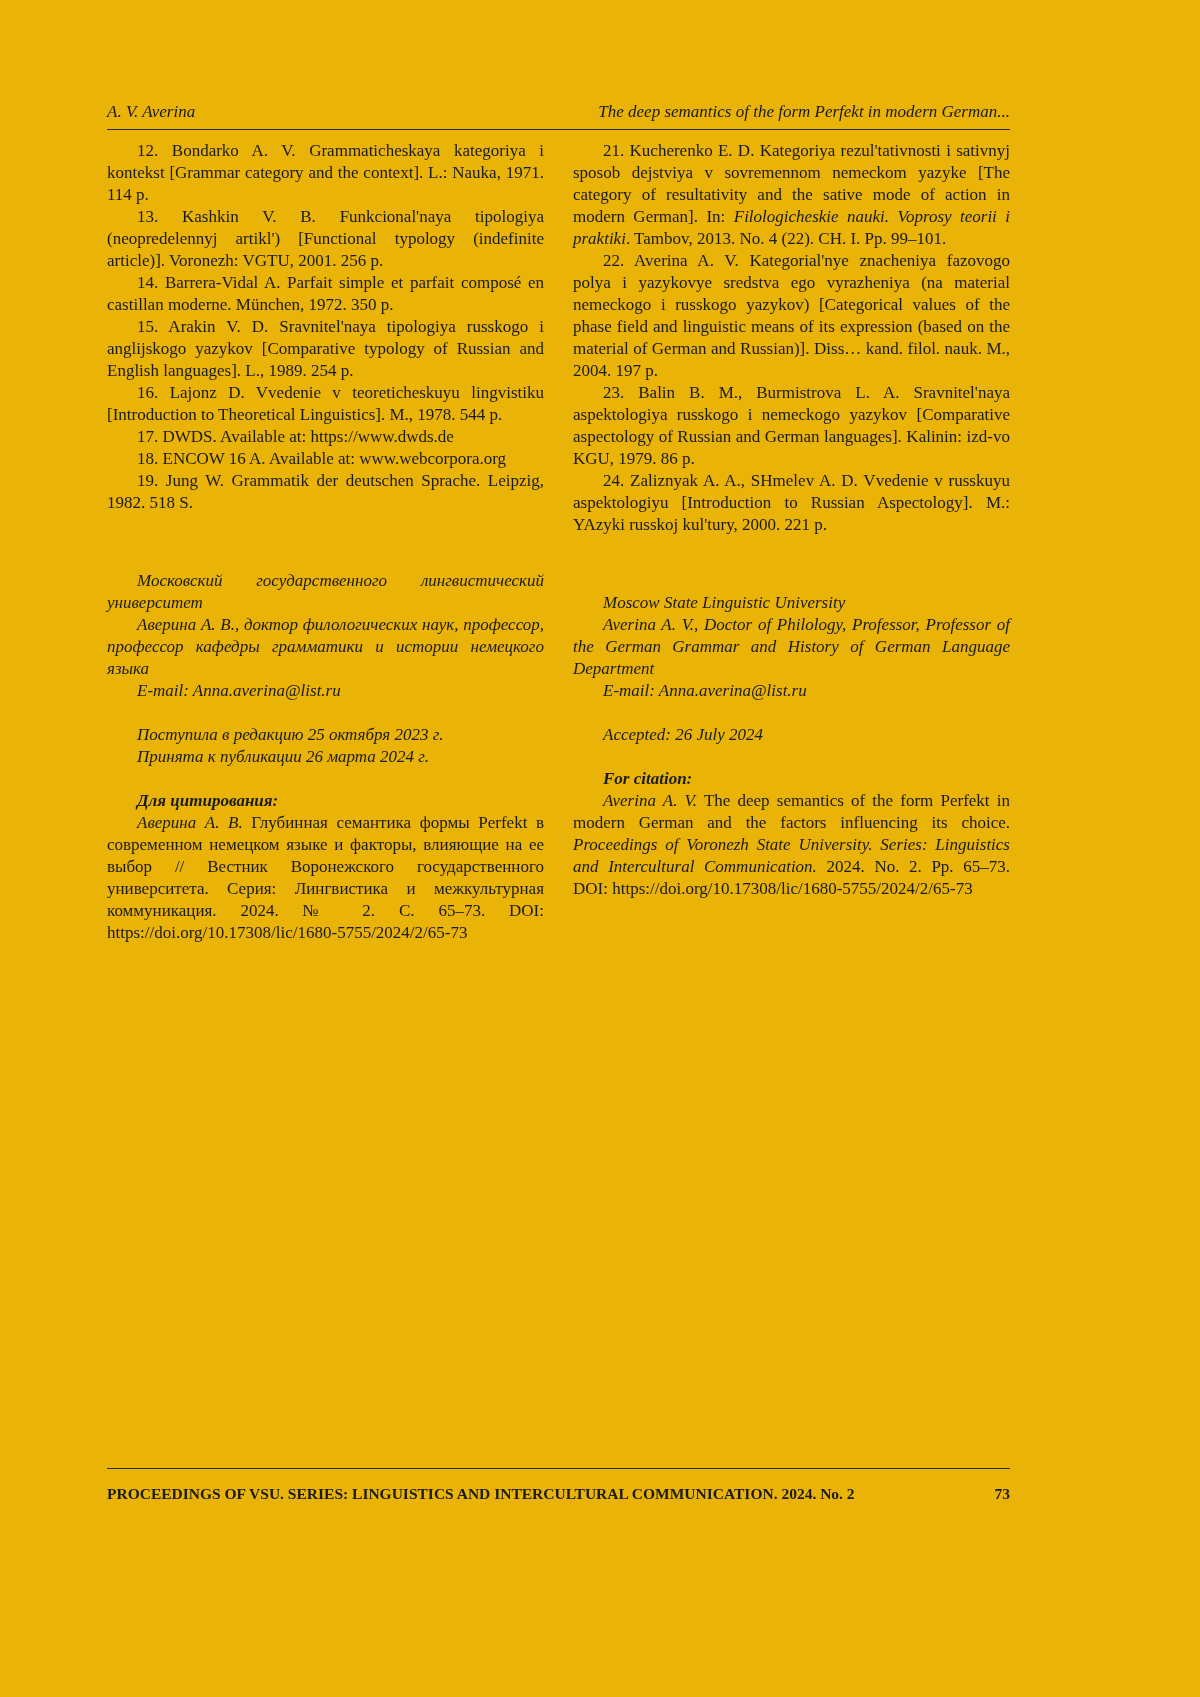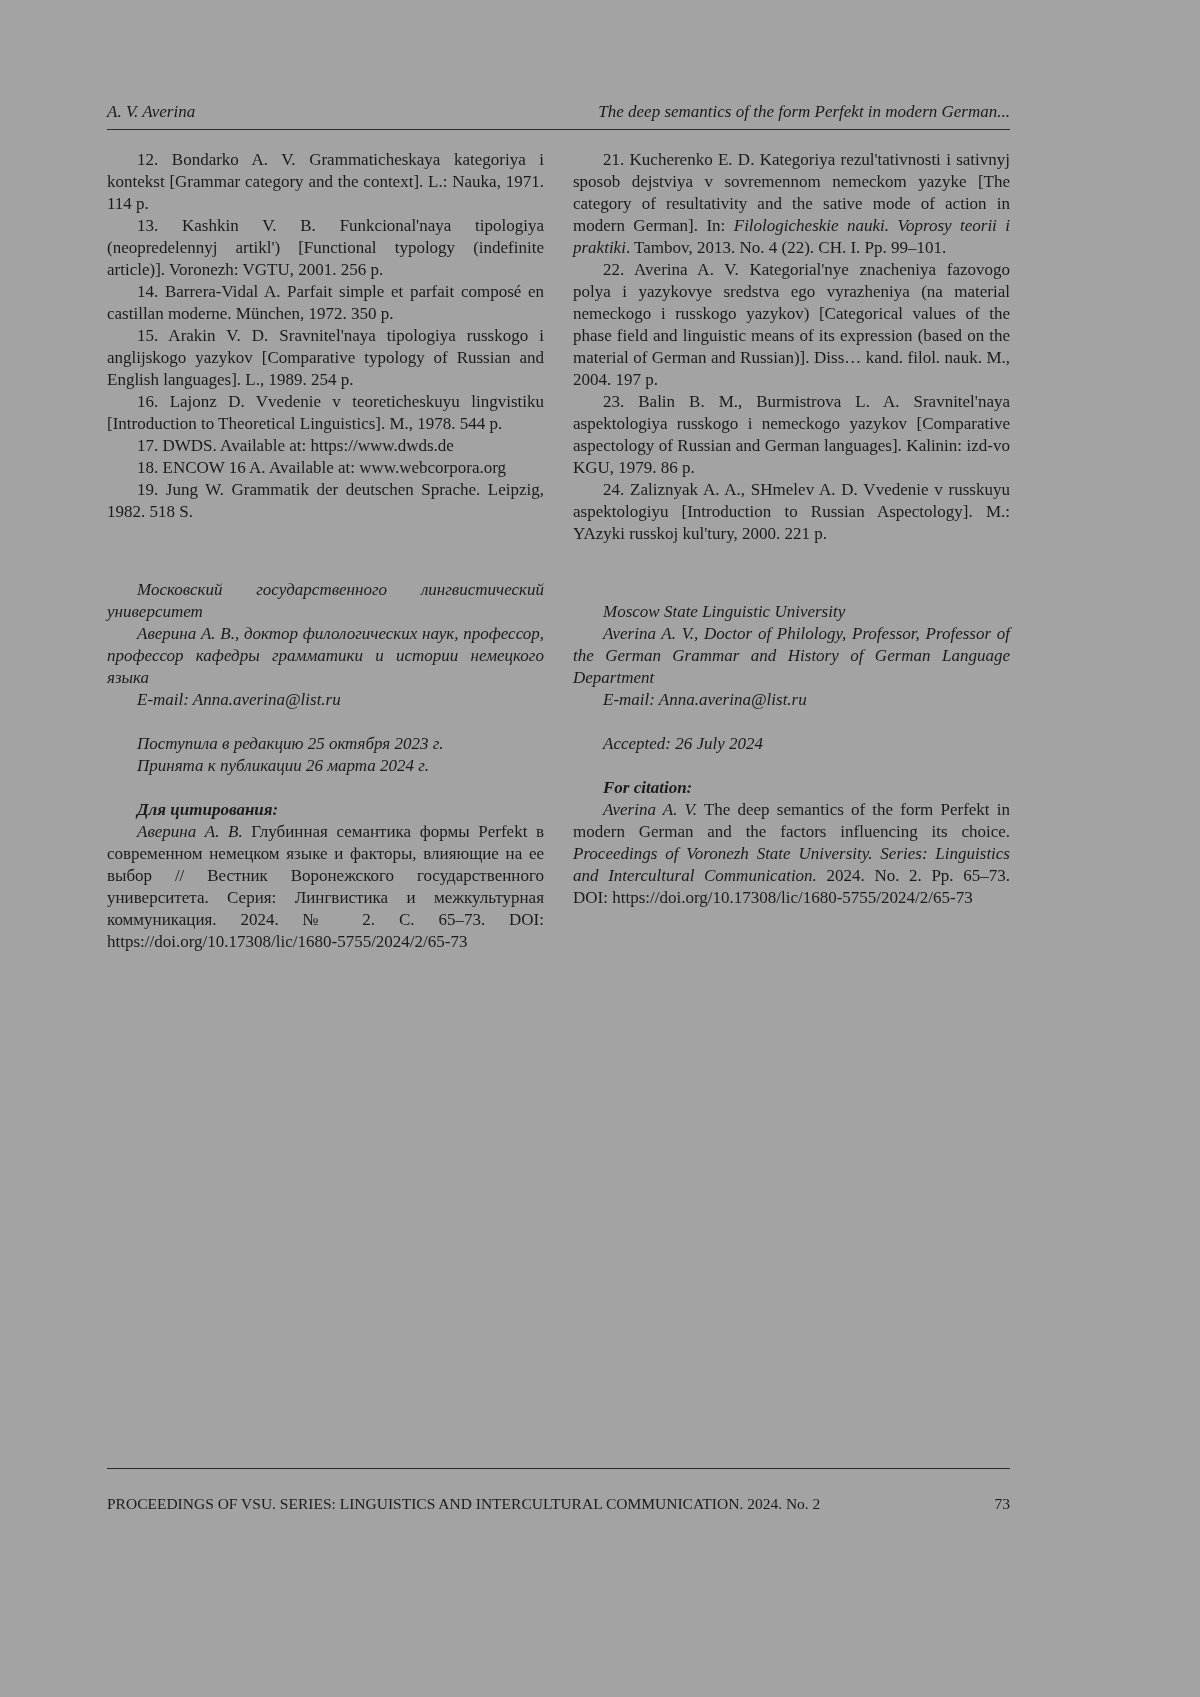--- a/index.html
+++ b/index.html
@@ -1,21 +1,21 @@
 <!DOCTYPE html>
 <html><head>
 <meta charset="utf-8">
 <title>Journal page</title>
 <style>
   html,body{margin:0;padding:0;background:#ffffff;}
   .page{
     position:relative;
     width:1200px;
     height:1697px;
-    background:#a3a3a3;
+    background:#eab308;
     color:#1b1b1b;
     font-family:"Liberation Serif","DejaVu Serif",serif;
     overflow:hidden;
   }
   .content{
     position:absolute;
     left:107px;
     top:102px;
     width:903px;
   }
@@ -25,21 +25,21 @@
     align-items:flex-end;
     font-style:italic;
     font-size:17px;
     line-height:20px;
     padding-bottom:7px;
     border-bottom:1.6px solid #2a2a2a;
   }
   .columns{
     display:flex;
     gap:29px;
-    margin-top:19px;
+    margin-top:10px;
   }
   .col{
     width:437px;
   }
   .para{
     margin:0;
     font-size:17px;
     line-height:22px;
     text-align:justify;
     text-indent:30px;
@@ -49,25 +49,26 @@
   .block-dates{margin-top:22px;}
   .block-citation{margin-top:22px;}
   .i{font-style:italic;}
   .b{font-weight:bold;}
   .footer{
     position:absolute;
     left:107px;
     width:903px;
     top:1468px;
     border-top:1.6px solid #2a2a2a;
-    padding-top:25px;
+    padding-top:15px;
     display:flex;
     justify-content:space-between;
     font-size:15.5px;
     line-height:19px;
+    font-weight:bold;
   }
 </style>
 </head>
 <body>
 
 <div class="page">
   <div class="content">
 
     <div class="running-header">
       <span>A. V. Averina</span>

